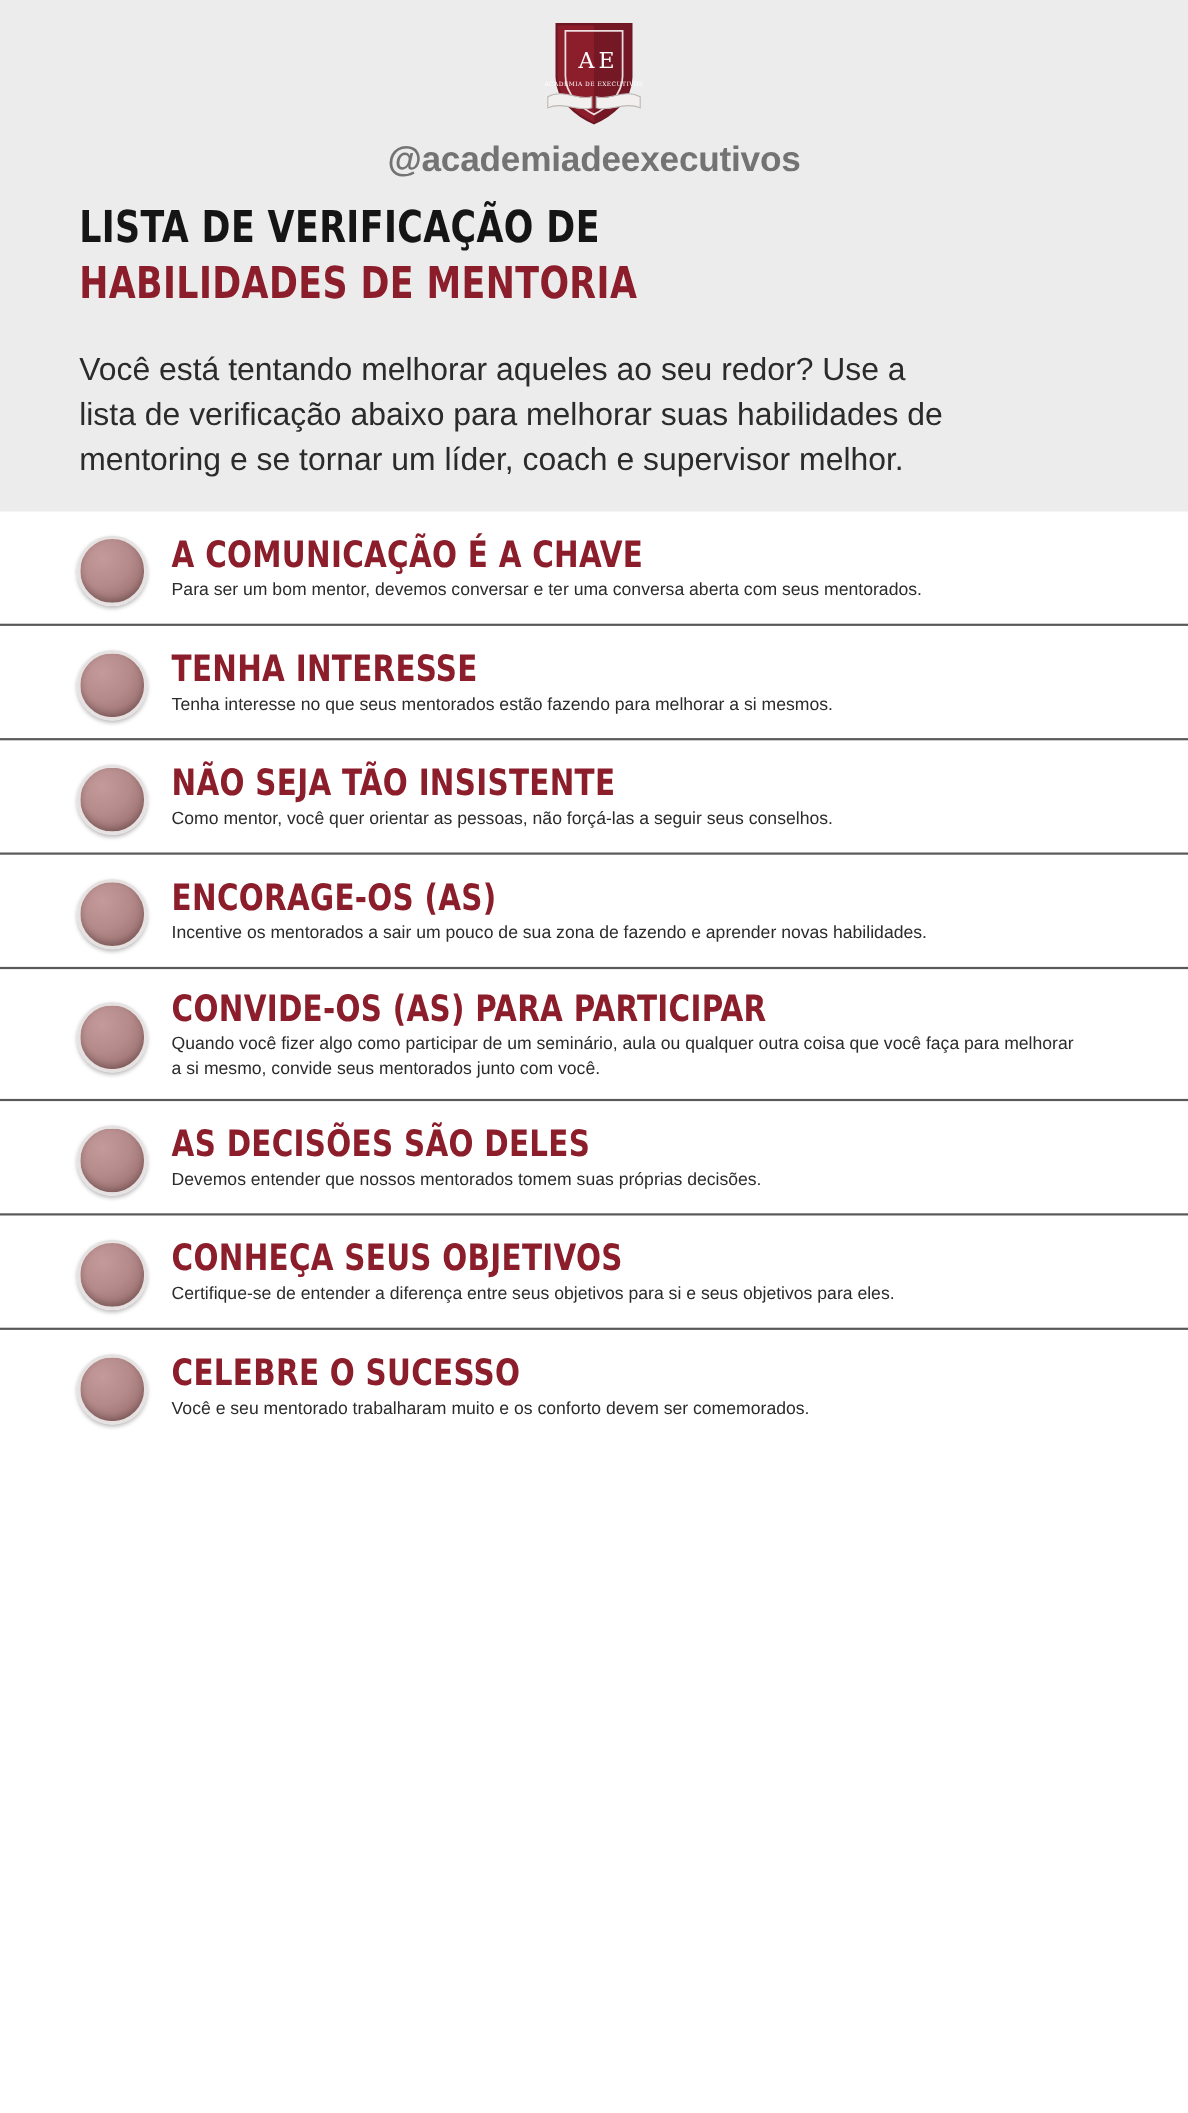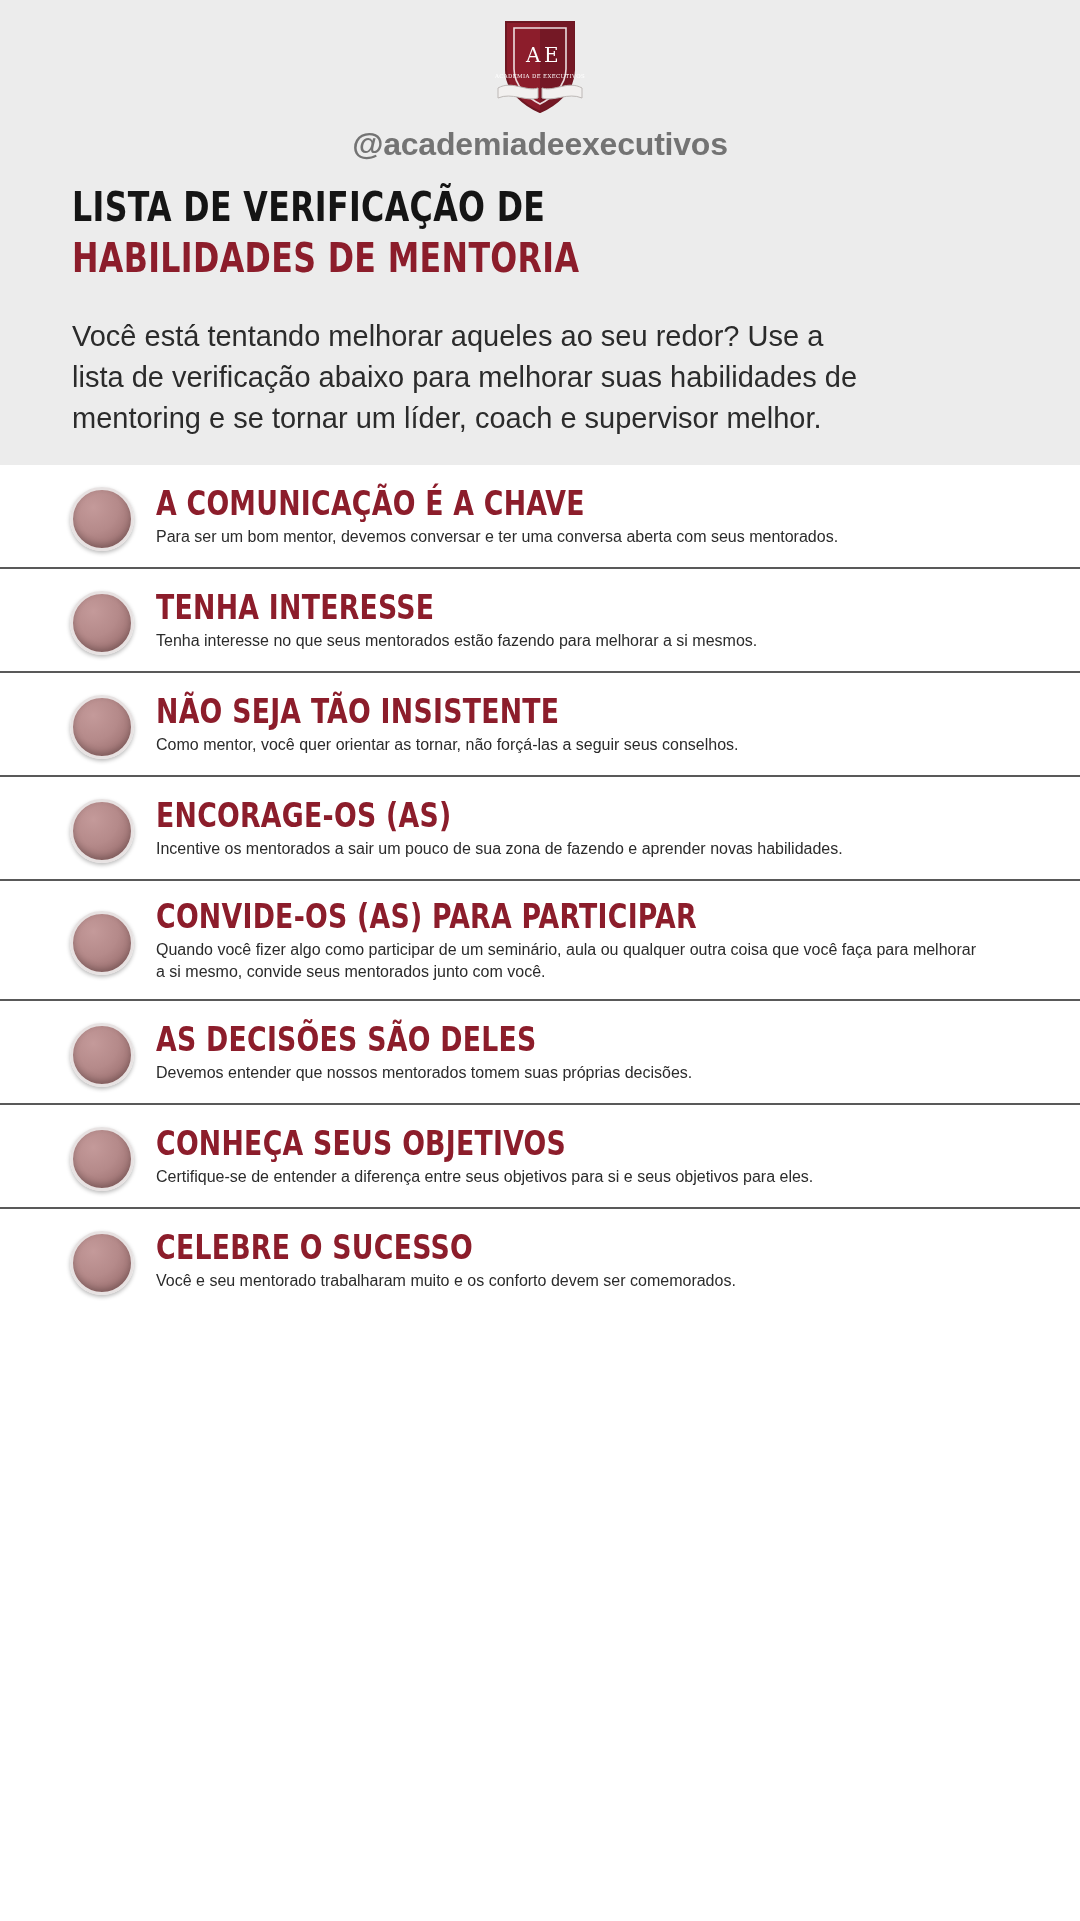--- a/index.html
+++ b/index.html
@@ -174,21 +174,21 @@
       <div class="item-body">
         <div class="item-title">TENHA INTERESSE</div>
         <div class="item-desc">Tenha interesse no que seus mentorados estão fazendo para melhorar a si mesmos.</div>
       </div>
     </div>
 
     <div class="item">
       <div class="bullet"></div>
       <div class="item-body">
         <div class="item-title">NÃO SEJA TÃO INSISTENTE</div>
-        <div class="item-desc">Como mentor, você quer orientar as tornar, não forçá-las a seguir seus conselhos.</div>
+        <div class="item-desc">Como mentor, você quer orientar as pessoas, não forçá-las a seguir seus conselhos.</div>
       </div>
     </div>
 
     <div class="item">
       <div class="bullet"></div>
       <div class="item-body">
         <div class="item-title">ENCORAGE-OS (AS)</div>
         <div class="item-desc">Incentive os mentorados a sair um pouco de sua zona de fazendo e aprender novas habilidades.</div>
       </div>
     </div>

